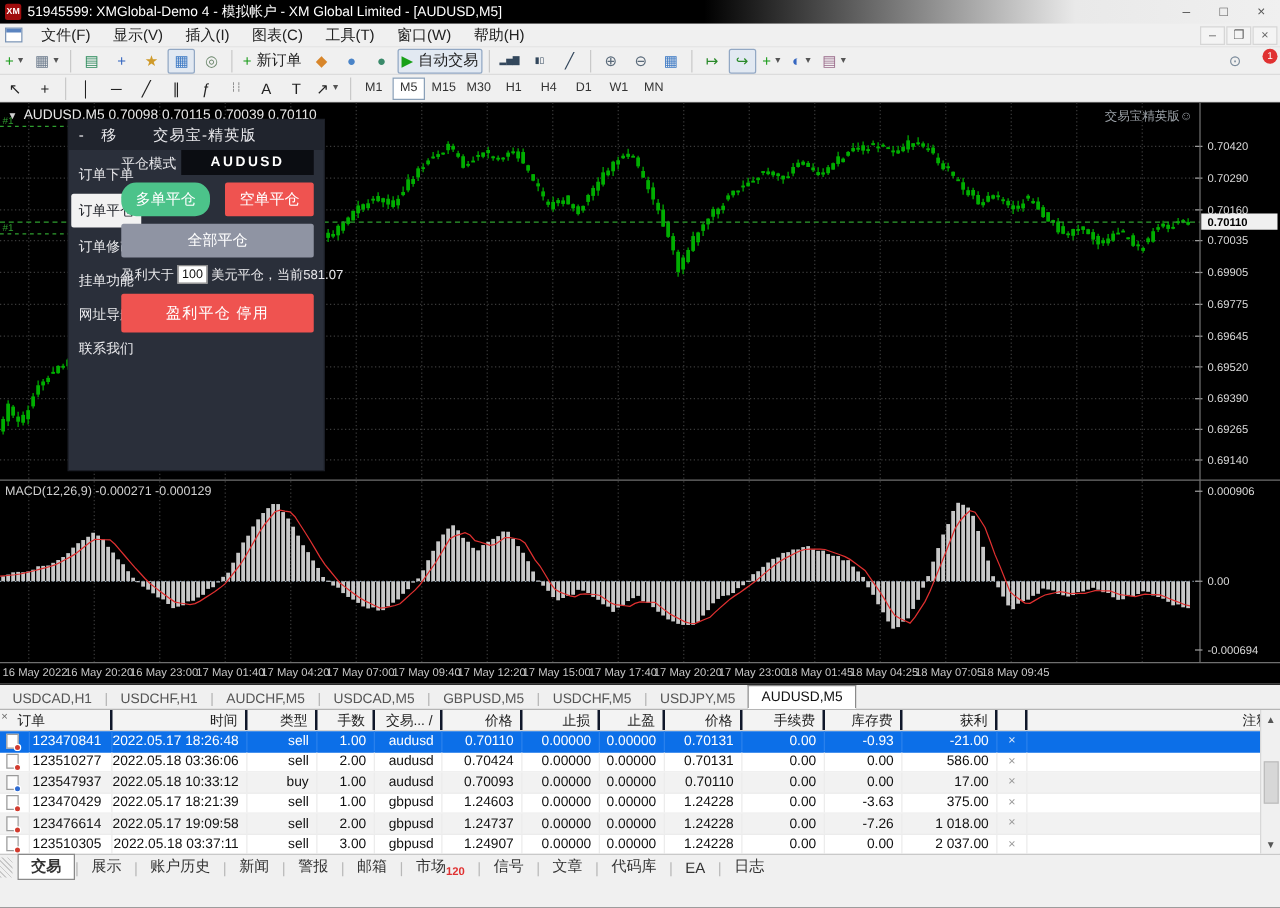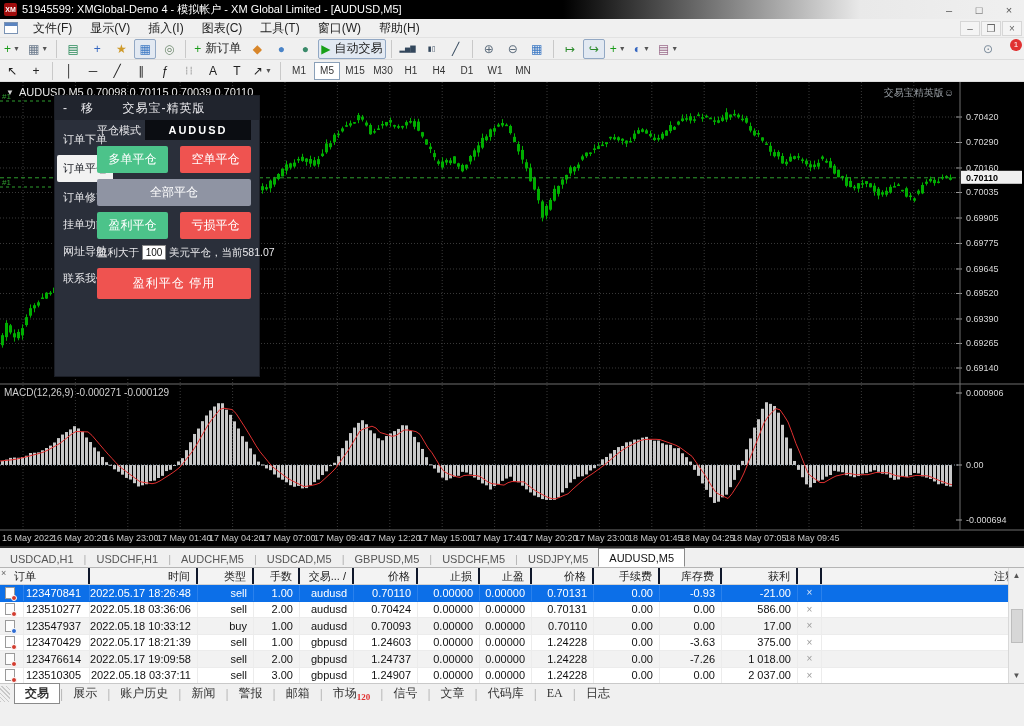--- a/index.html
+++ b/index.html
@@ -60,21 +60,21 @@
   .panel-move { width:24px; text-align:center; }
   .panel-title { flex:1; text-align:center; padding-right:30px; letter-spacing:1px; }
   .panel-menu { position:absolute; left:0; top:30px; width:44px; }
   .panel-menu-item { padding:6px 2px 6px 8px; white-space:nowrap; font-size:11px; color:#e9e9ec; }
   .panel-menu-item.active { background:#f2f2f2; color:#15181f; border-radius:2px; margin:2px 0 2px 2px; width:56px; padding-left:6px; }
   .panel-body { position:absolute; left:42px; top:24px; right:8px; }
   .prow { display:flex; align-items:center; margin-bottom:6px; }
   .mode-label { width:48px; font-size:11px; }
   .mode-box { flex:1; background:#0b0d12; color:#fff; text-align:center; padding:4px 0; font-weight:bold; letter-spacing:2px; }
   .pbtn { flex:1; text-align:center; padding:5px 0; border-radius:2px; color:#fff; font-size:12px; }
-  .pbtn.green { background:#4cc38a; }
+  .pbtn.green { background:#4cc38a;border-radius:12px; }
   .pbtn.red { background:#ef5350; }
   .pbtn.gray { background:#8f94a3; }
   .pgap { width:12px; }
   .profit-rule { font-size:10.5px; display:flex; align-items:center; white-space:nowrap; margin-bottom:8px; }
   .profit-input { width:24px; height:15px; margin:0 3px; border:1px solid #888; font-size:10px; text-align:center; background:#fff; color:#111; }
   .stopbtn { display:block; text-align:center; background:#ef5350; color:#fff; padding:7px 0; border-radius:2px; font-size:12px; letter-spacing:1px; }
 
   
   .chart-tabs { position:absolute; left:0; top:548px; width:1024px; height:20px; background:#f0f0f0;
     display:flex; align-items:flex-end; font-size:11px; color:#555; border-bottom:1px solid #b5b5b5; }
@@ -105,21 +105,21 @@
     display:flex; flex-direction:column; align-items:center; justify-content:space-between; color:#555; font-size:8px; }
   .tscroll .thumb { width:12px; flex:0 0 34px; background:#d7d7d7; border:1px solid #bdbdbd; }
   .tscroll span { padding:3px 0; }
   .term-close { position:absolute; left:1px; top:0px; color:#666; font-size:9px; }
 
   
   .bottom-tabs { position:absolute; left:0; top:683px; width:1024px; height:20px; background:#f0f0f0;
     border-top:1px solid #c9c9c9; display:flex; align-items:center; font-size:12px; color:#333; }
   .grip { width:10px; height:16px; margin-right:4px;
     background:repeating-linear-gradient(45deg,#c9c9c9 0 1px,#f0f0f0 1px 3px); }
-  .btab { padding:2px 10px; white-space:nowrap;font-family:Liberation Serif, serif; }
+  .btab { padding:2px 10px; white-space:nowrap; }
   .btab.active { background:#fff; border:1px solid #8a8a8a; font-weight:bold; padding:1px 10px; }
   .btab-sep { color:#b8b8b8; }
   .btab sub { color:#e03131; font-size:9px; font-weight:bold; }
 
   
   .statusbar { position:absolute; left:0; top:703px; width:1024px; height:23px; background:#f0f0f0;
     border-top:1px solid #cfcfcf; display:flex; align-items:center; font-size:11px; color:#222; }
   .sb-cell { padding:0 8px; height:100%; display:flex; align-items:center; border-right:1px solid #d2d2d2; }
   .sb-help { width:372px; }
   .sb-template { width:150px; }
@@ -1126,25 +1126,20 @@
           <span class="mode-box">AUDUSD</span>
         </div>
         <div class="prow">
           <span class="pbtn green">多单平仓</span>
           <span class="pgap"></span>
           <span class="pbtn red">空单平仓</span>
         </div>
         <div class="prow">
           <span class="pbtn gray">全部平仓</span>
         </div>
-        <div class="prow">
-          <span class="pbtn green">盈利平仓</span>
-          <span class="pgap"></span>
-          <span class="pbtn red">亏损平仓</span>
-        </div>
         <div class="profit-rule">
           <span>盈利大于</span>
           <input class="profit-input" value="100" style="">
           <span>美元平仓，当前581.07</span>
         </div>
         <span class="stopbtn">盈利平仓 停用</span>
       </div>
     </div>
   </div>
 

